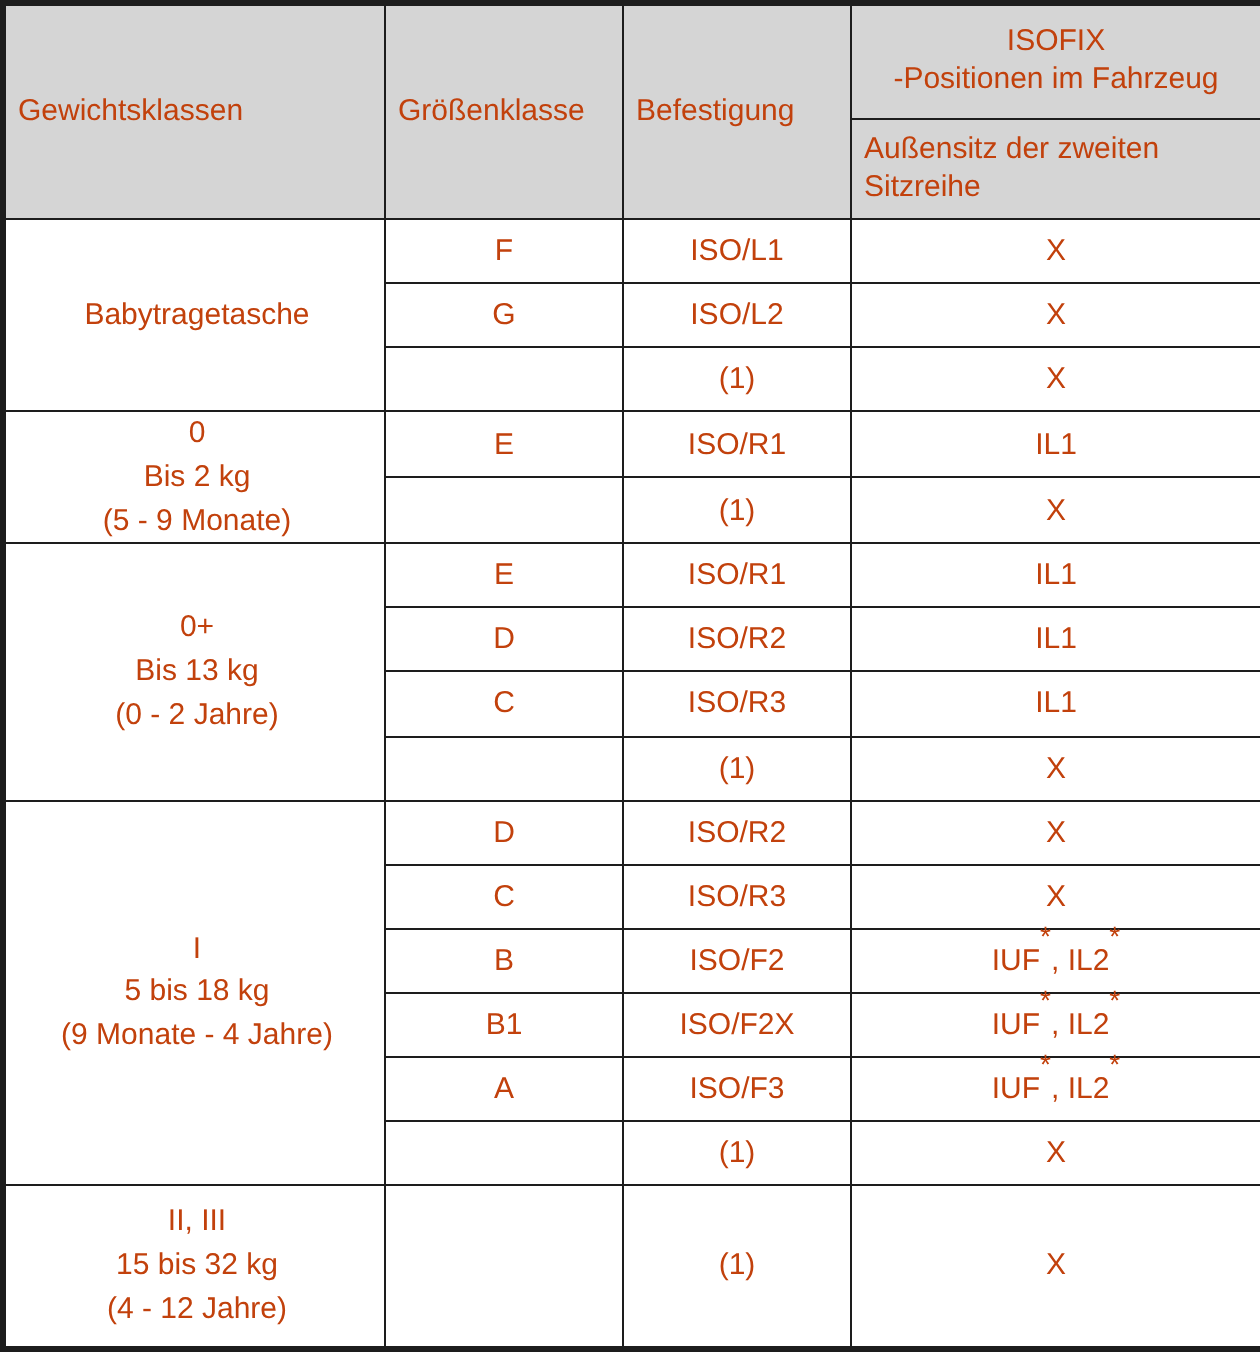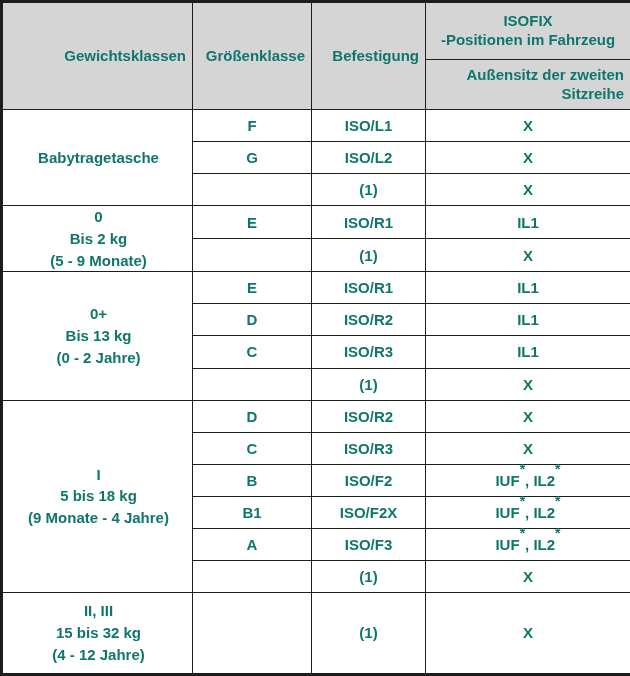--- a/index.html
+++ b/index.html
@@ -20,51 +20,51 @@
     height: 676px;
     box-sizing: border-box;
     border-collapse: collapse;
     table-layout: fixed;
     border: 3px solid #1d1d1d;
   }
 
   .isofix-table td,
   .isofix-table th {
     border: 1.5px solid #1d1d1d;
-    font-weight: bold;
+    font-weight: normal;
     font-size: 15px;
-    color: #0f766e;
+    color: #c2410c;
     padding: 0 6px;
     box-sizing: border-box;
   }
 
   
   col.c-weight { width: 191px; }
   col.c-size   { width: 119px; }
   col.c-fix    { width: 114px; }
   col.c-pos    { width: 206px; }
 
   
   thead th {
     background: #d5d5d5;
-    text-align: right;
+    text-align: left;
     vertical-align: middle;
     line-height: 1.25;
   }
   thead th.head-tall { height: 108px; }
   .head-iso-top {
     height: 58px;
     text-align: center;
     vertical-align: middle;
     background: #d5d5d5;
     line-height: 1.25;
   }
   .head-iso-bottom {
     height: 50px;
-    text-align: right;
+    text-align: left;
     vertical-align: middle;
     background: #d5d5d5;
     line-height: 1.25;
   }
 
   
   tbody td {
     text-align: center;
     vertical-align: middle;
     background: #ffffff;

